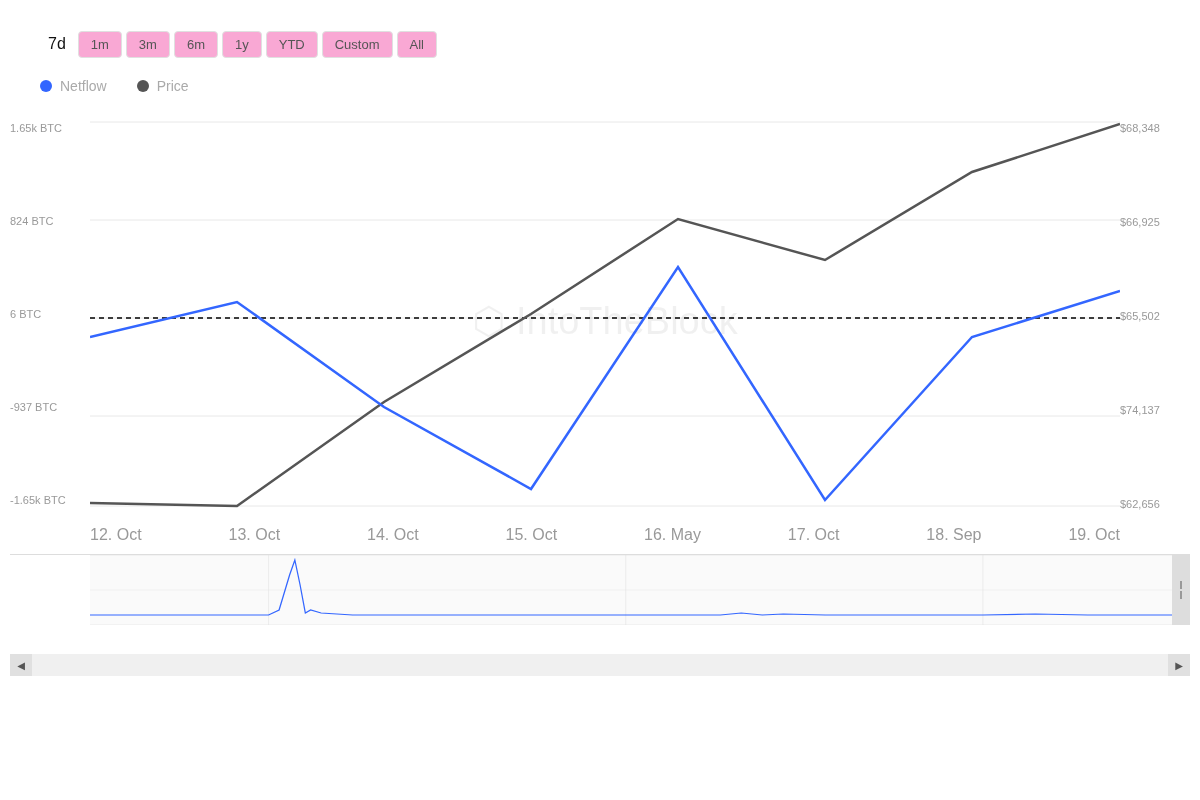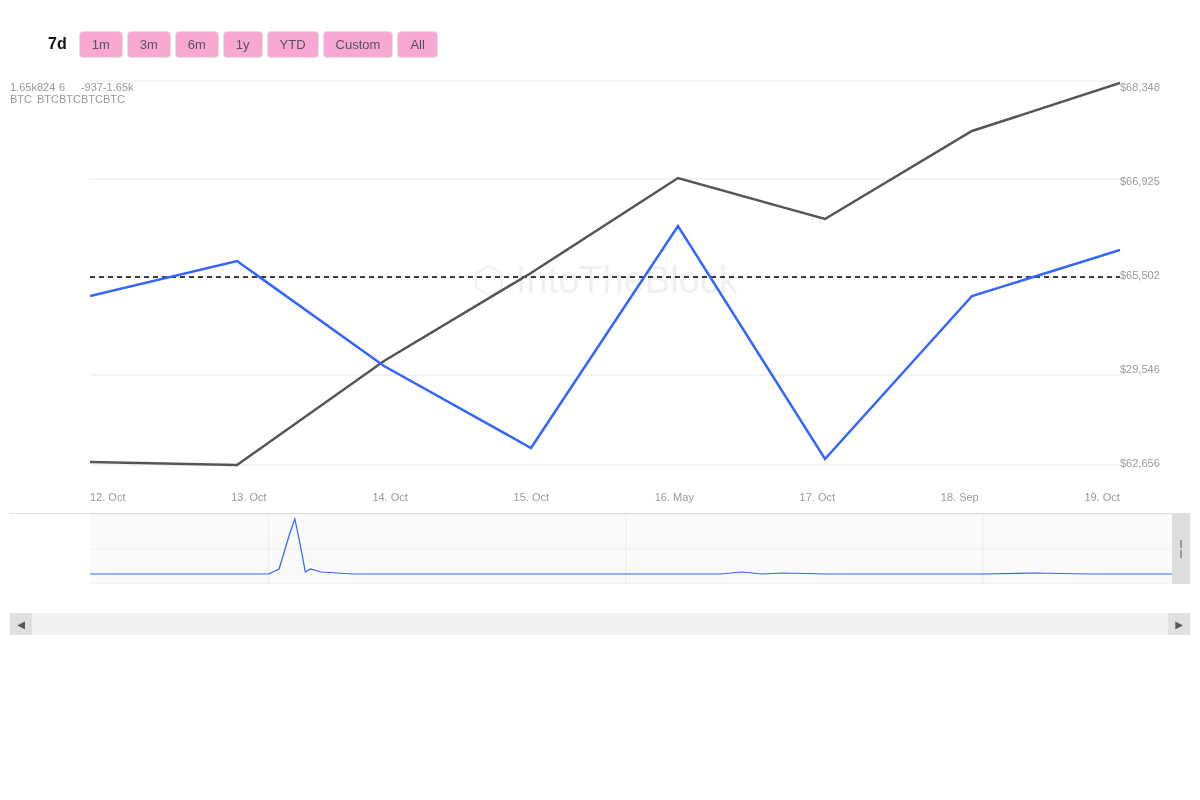--- a/index.html
+++ b/index.html
@@ -32,21 +32,21 @@
       border: 1px solid #e0e0e0;
       border-radius: 4px;
       background: #f9a8d4;
       color: #555;
       font-size: 13px;
       cursor: pointer;
       font-weight: 400;
     }
 
     .time-btn.active {
-      font-weight: 700;
+      font-weight: 400;
       border-color: #333;
       color: #111;
       background: #fff;
       border: none;
       font-size: 16px;
       padding: 5px 8px;
     }
 
     
     .legend {
@@ -81,21 +81,21 @@
     }
 
     
     .y-axis-left {
       position: absolute;
       left: 0;
       top: 0;
       bottom: 30px;
       width: 80px;
       display: flex;
-      flex-direction: row;
+      flex-direction: column;
       justify-content: space-between;
       padding: 8px 0;
     }
 
     .y-label {
       font-size: 11px;
       color: #999;
       text-align: left;
     }
 
@@ -118,21 +118,21 @@
       position: absolute;
       bottom: 0;
       left: 80px;
       right: 70px;
       display: flex;
       justify-content: space-between;
       align-items: center;
     }
 
     .x-label {
-      font-size: 11px;
+      font-size: 16px;
       color: #999;
       margin-top: 48px;
     }
 
     
     .main-chart-svg {
       position: absolute;
       left: 80px;
       top: 0;
       right: 70px;
@@ -242,36 +242,46 @@
     <button class="time-btn active">7d</button>
     <button class="time-btn">1m</button>
     <button class="time-btn">3m</button>
     <button class="time-btn">6m</button>
     <button class="time-btn">1y</button>
     <button class="time-btn">YTD</button>
     <button class="time-btn">Custom</button>
     <button class="time-btn">All</button>
   </div>
 
+  <div class="legend">
+    <div class="legend-item">
+      <div class="legend-dot blue"></div>
+      <span>Netflow</span>
+    </div>
+    <div class="legend-item">
+      <div class="legend-dot gray"></div>
+      <span>Price</span>
+    </div>
+  </div>
 
   <div class="chart-area">
 
     <div class="y-axis-left">
       <span class="y-label">1.65k BTC</span>
       <span class="y-label">824 BTC</span>
       <span class="y-label">6 BTC</span>
       <span class="y-label">-937 BTC</span>
       <span class="y-label">-1.65k BTC</span>
     </div>
 
     <div class="y-axis-right">
       <span class="y-label">$68,348</span>
       <span class="y-label">$66,925</span>
       <span class="y-label">$65,502</span>
-      <span class="y-label">$29,546</span>
+      <span class="y-label">$74,137</span>
       <span class="y-label">$62,656</span>
     </div>
 
     <svg class="main-chart-svg" id="mainChart" viewBox="0 0 1030 400" preserveAspectRatio="none" style="position:absolute;left:80px;top:0;width:calc(100% - 150px);bottom:30px;height:calc(100% - 30px)">
 
       <line x1="0" y1="8" x2="1030" y2="8" class="grid-line"></line>
       <line x1="0" y1="106" x2="1030" y2="106" class="grid-line"></line>
       <line x1="0" y1="204" x2="1030" y2="204" class="grid-line"></line>
       <line x1="0" y1="302" x2="1030" y2="302" class="grid-line"></line>
       <line x1="0" y1="392" x2="1030" y2="392" class="grid-line"></line>

